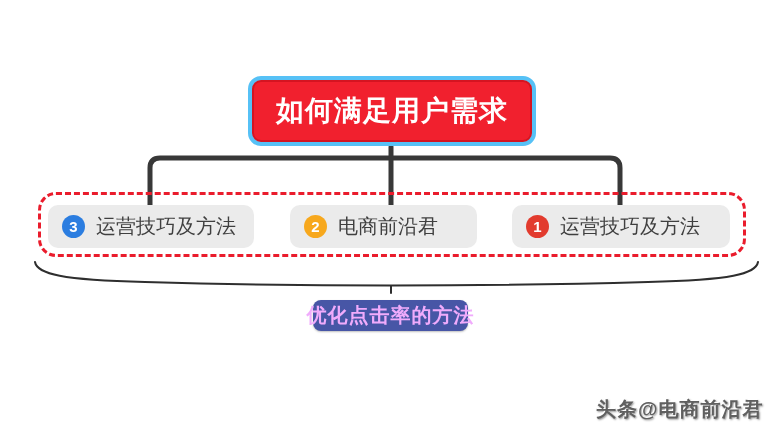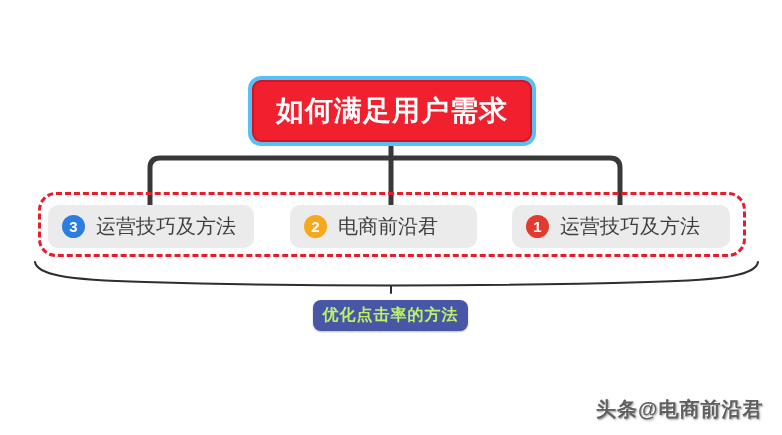--- a/index.html
+++ b/index.html
@@ -38,21 +38,21 @@
     color:#fff;font-size:15px;font-weight:bold;line-height:1;
   }
   .branch-label{color:#3f3f3f;font-size:20px;white-space:nowrap;}
 
   .summary-pill{
     position:absolute;left:313px;top:300px;width:155px;height:31px;
     border-radius:8px;background:#4756a6;
     display:flex;align-items:center;justify-content:center;
     box-shadow:0 1px 2px rgba(0,0,0,.25);
   }
-  .summary-pill span{color:#bef264;font-size:16px;font-weight:bold;letter-spacing:1px;white-space:nowrap;}
+  .summary-pill span{color:#f0abfc;font-size:20px;font-weight:bold;letter-spacing:1px;white-space:nowrap;}
 
   .watermark{
     position:absolute;left:596px;top:396px;
     font-size:20px;font-weight:bold;color:#606060;letter-spacing:1px;white-space:nowrap;
     text-shadow:-1px -1px 0 #ffffff,1px 1px 2px rgba(0,0,0,.45);
   }
 </style>
 </head>
 <body>
 

